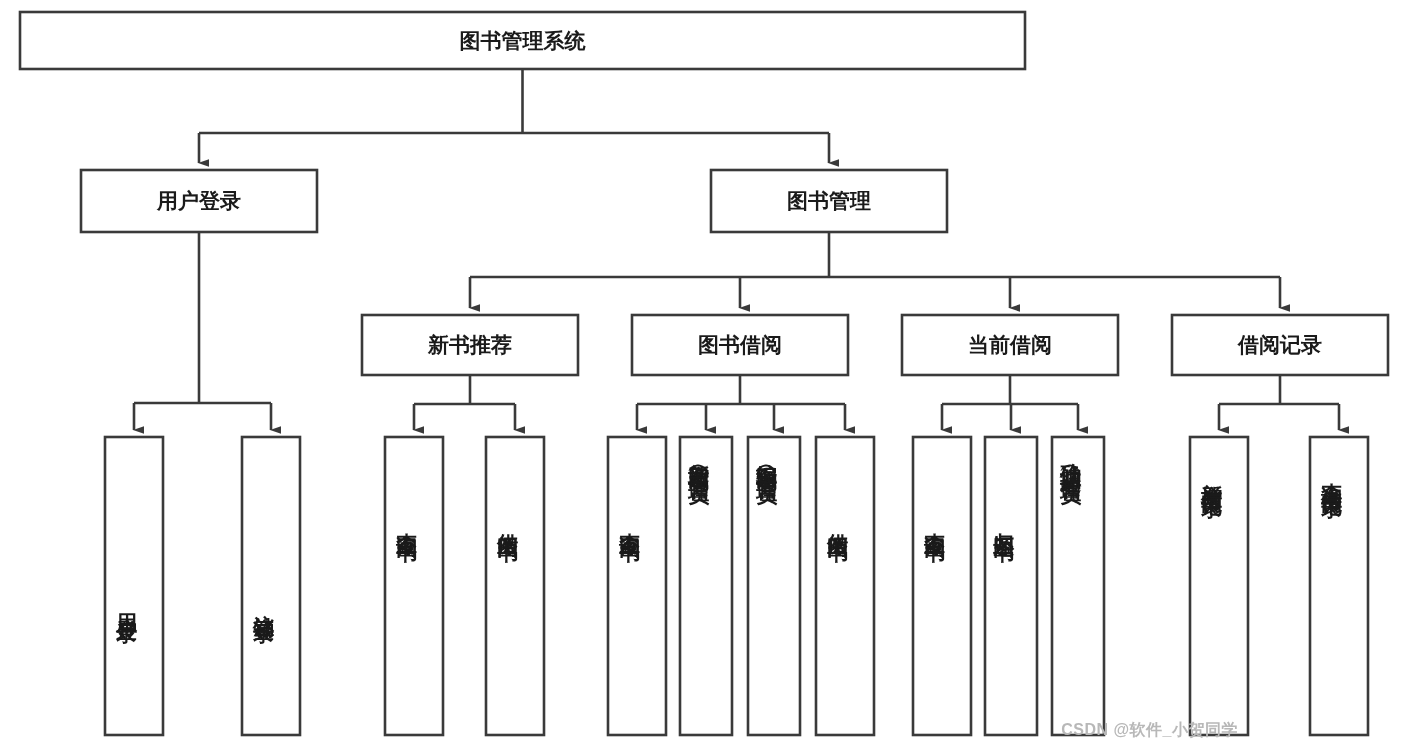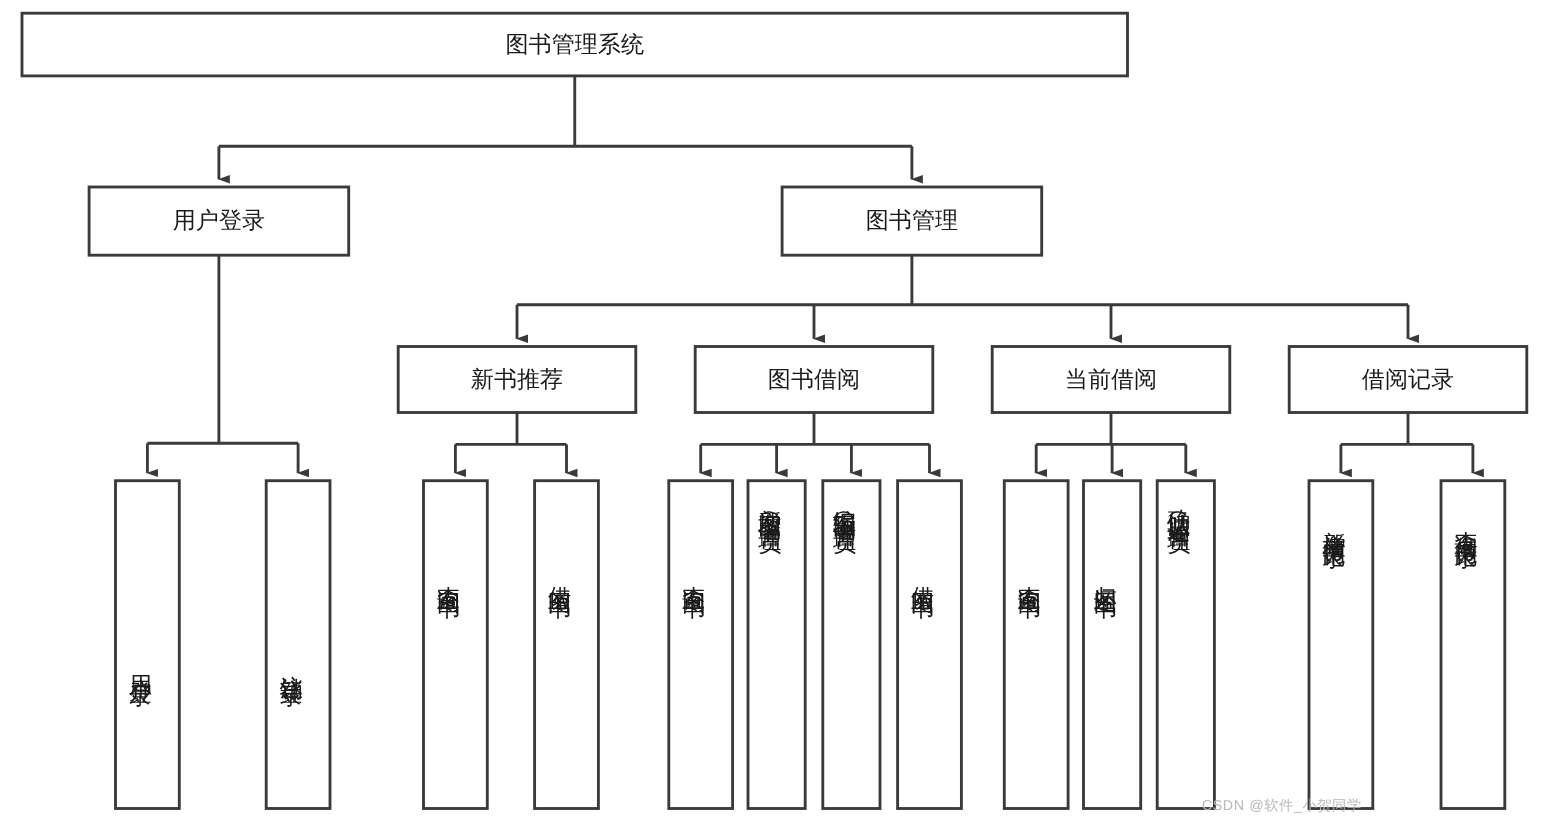--- a/index.html
+++ b/index.html
@@ -11,20 +11,21 @@
     width: 1405px;
     height: 747px;
     font-family: "Liberation Sans", "DejaVu Sans", sans-serif;
     overflow: hidden;
     position: relative;
   }
   #diagram-root {
     position: relative;
     width: 1250px;
     height: 747px;
+    font-weight: bold;
   }
   svg.diagram-canvas {
     position: absolute;
     left: 0;
     top: 0;
     width: 1405px;
     height: 747px;
   }
   .node-box {
     fill: #ffffff;
@@ -54,21 +55,21 @@
     color: #1a1a1a;
     letter-spacing: 3px;
     white-space: nowrap;
     pointer-events: none;
   }
   .watermark {
     position: absolute;
     right: 12px;
     bottom: 6px;
     font-family: "Liberation Sans", "DejaVu Sans", sans-serif;
-    font-size: 13px;
+    font-size: 16px;
     color: #b8b8b8;
     white-space: nowrap;
     letter-spacing: 0.5px;
   }
 </style>
 </head>
 <body>
 
 <div id="diagram-root">
 

